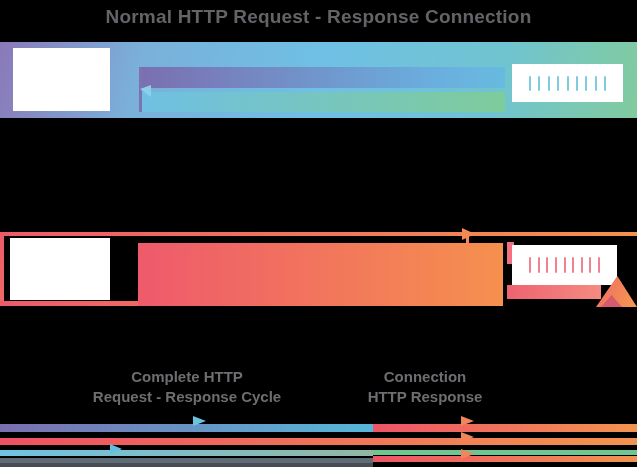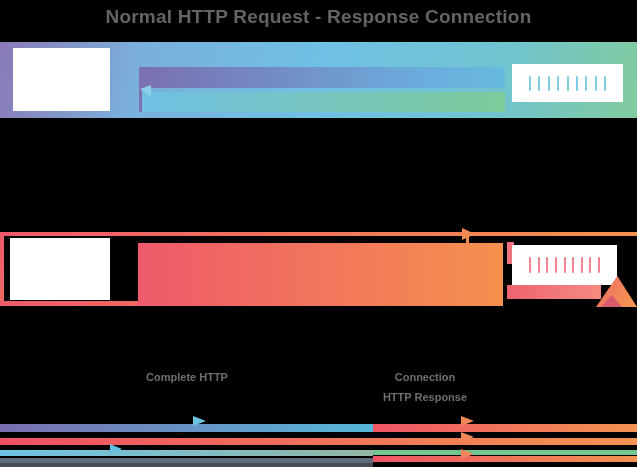--- a/index.html
+++ b/index.html
@@ -40,21 +40,21 @@
     border-left:13px solid #f28a52;border-top:6px solid transparent;border-bottom:6px solid transparent;}
   #b2-sliver{left:507px;top:10px;width:7px;height:22px;background:#f2717f;}
   #b2-under{left:507px;top:53px;width:94px;height:14px;background:linear-gradient(90deg,#ee6371,#f48b80);}
   #server2{left:512px;top:13px;width:105px;height:40px;}
   #server2 .tick{background:#f2828f;height:16px;}
   #b2-bigtri{left:596px;top:44px;width:41px;height:31px;
     clip-path:polygon(52% 0,0 100%,100% 100%);background:linear-gradient(120deg,#ee6a64,#f59a50);}
   #b2-innertri{left:601px;top:63px;width:21px;height:12px;
     clip-path:polygon(50% 0,0 100%,100% 100%);background:#d85a6e;}
   
-  .legend{top:367px;text-align:center;font-weight:bold;font-size:11px;line-height:20px;color:#6d6e71;}
+  .legend{top:367px;text-align:center;font-weight:bold;font-size:15px;line-height:20px;color:#6d6e71;}
   #legend-complete{left:37px;width:300px;}
   #legend-incomplete{left:305px;width:240px;}
   
   #s1l{top:424px;left:0;width:373px;height:8px;background:linear-gradient(90deg,#7a6fae,#55b7d9);}
   #s1r{top:424px;left:373px;width:264px;height:8px;background:linear-gradient(90deg,#ee5566,#f29350);}
   #s2 {top:438px;left:0;width:637px;height:7px;background:linear-gradient(90deg,#ee5163,#f29350);}
   #s3l{top:450px;left:0;width:373px;height:6px;background:linear-gradient(90deg,#6ec3e4,#93b7a4);}
   #s3r{top:450px;left:373px;width:264px;height:5px;background:#6fc690;}
   #s4l{top:458px;left:0;width:373px;height:5px;background:#5f6d79;}
   #s5l{top:463px;left:0;width:373px;height:4px;background:#474d53;}
@@ -113,20 +113,21 @@
         <span class="tick"></span>
         <span class="tick"></span>
         <span class="tick"></span>
       </div>
     <div id="b2-bigtri" class="abs"></div>
     <div id="b2-innertri" class="abs"></div>
   </div>
 
   <div id="legend-complete" class="abs legend">
     <div>Complete HTTP</div>
+    <div>Request - Response Cycle</div>
   </div>
   <div id="legend-incomplete" class="abs legend">
     <div>Connection</div>
     <div>HTTP Response</div>
   </div>
 
   <div id="s1l" class="abs"></div>
   <div id="s1r" class="abs"></div>
   <div id="s2" class="abs"></div>
   <div id="s3l" class="abs"></div>

